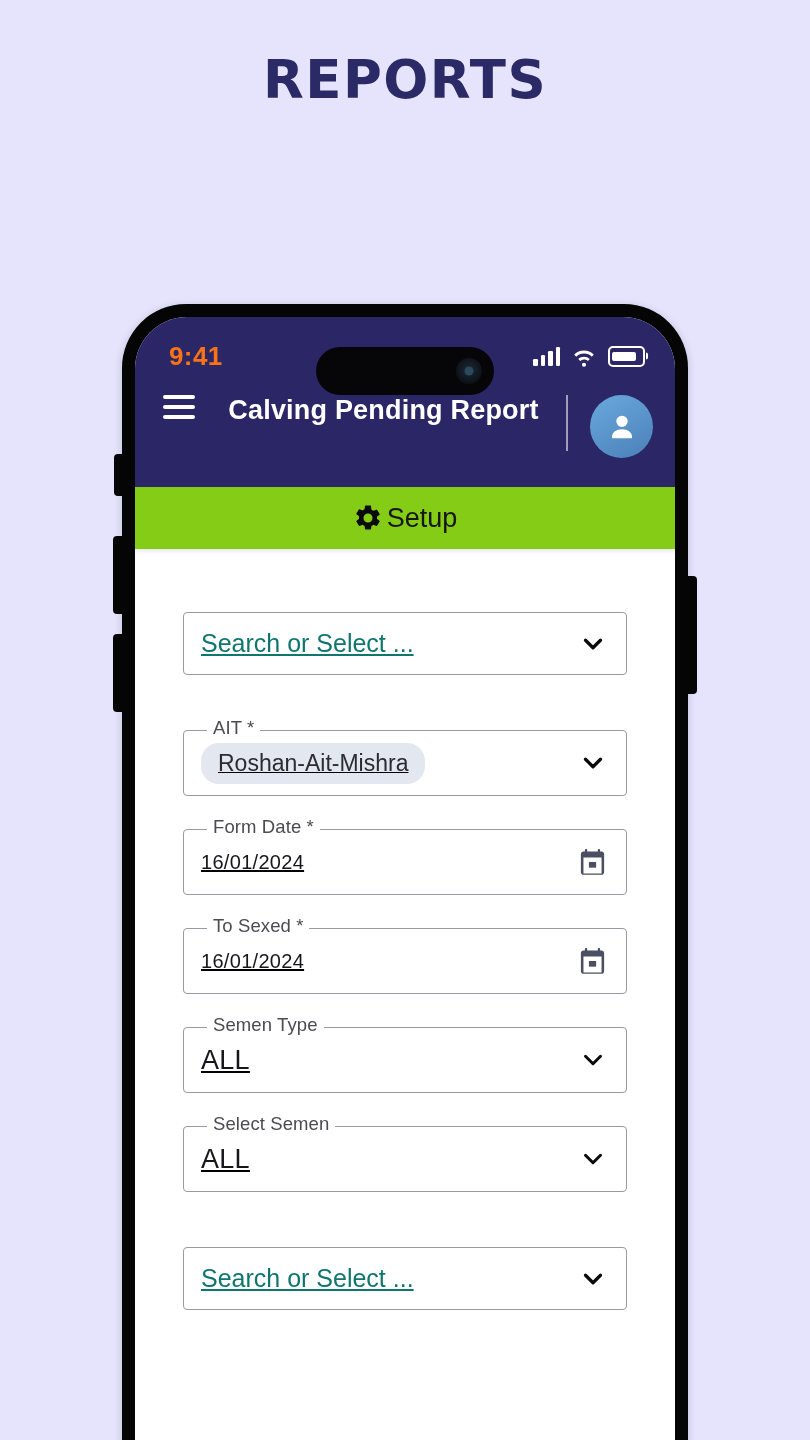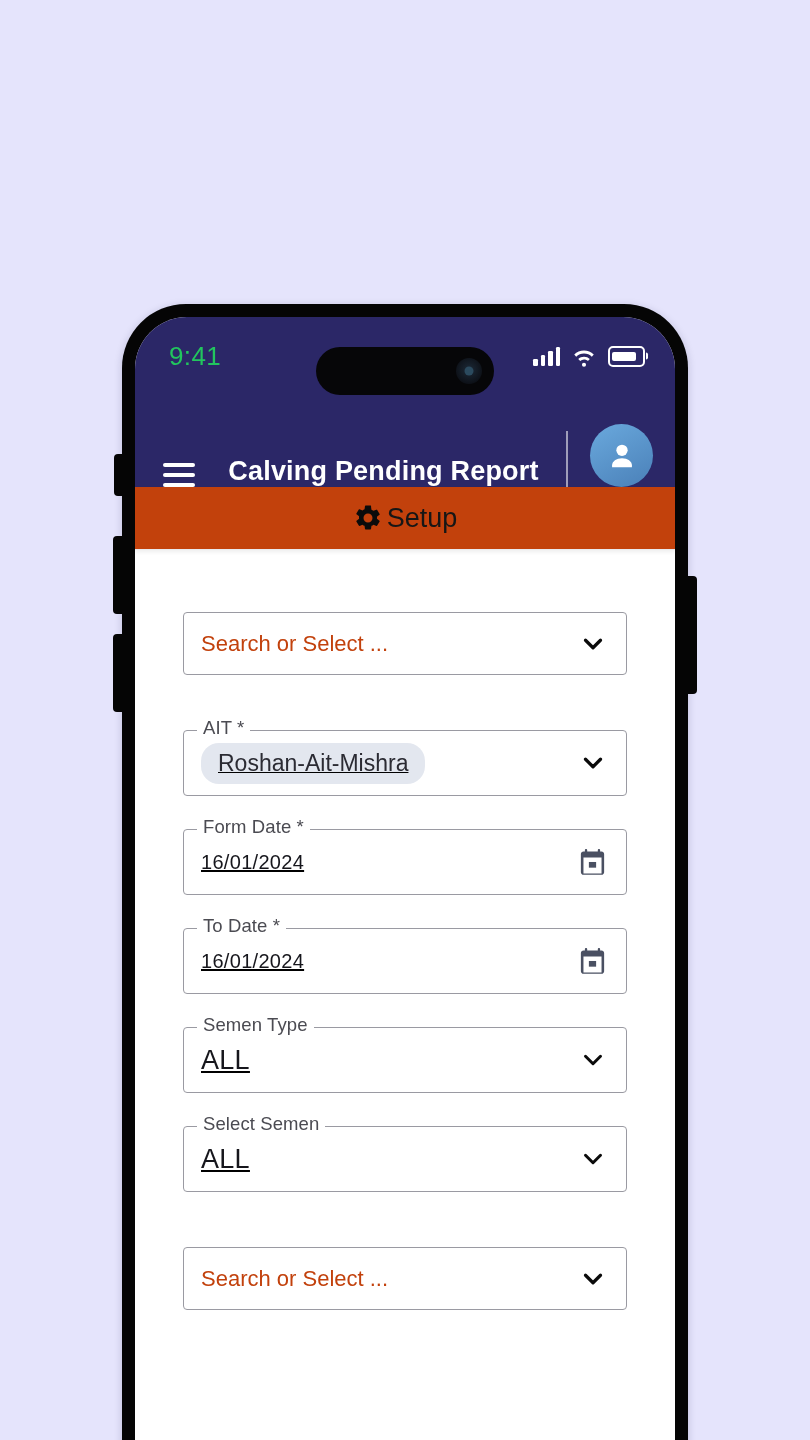--- a/index.html
+++ b/index.html
@@ -81,23 +81,23 @@
     height: 78px;
     background: #2b2767;
     display: flex;
     align-items: center;
     justify-content: space-between;
     padding: 0 30px 0 34px;
     box-sizing: border-box;
     position: relative;
   }
   .clock {
-    color: #22c55e;
+    color: #f97316;
     font-size: 26px;
-    font-weight: 400;
+    font-weight: 700;
     letter-spacing: .4px;
     z-index: 3;
   }
   .island {
     position: absolute;
     left: 50%;
     transform: translateX(-50%);
     top: 30px;
     width: 178px;
     height: 48px;
@@ -154,21 +154,21 @@
     width:24px; height:9px;
     background:#fff;
     border-radius:2px;
   }
 
   
   .appbar {
     height: 92px;
     background: #2b2767;
     display: flex;
-    align-items: flex-end;
+    align-items: flex-start;
     padding: 0 22px 0 28px;
     box-sizing: border-box;
   }
   .hamburger { width: 32px; display:flex; flex-direction:column; gap:6px; cursor:pointer; }
   .hamburger span { display:block; height:4px; background:#fff; border-radius:2px; }
   .appbar-title {
     flex: 1;
     color: #ffffff;
     font-size: 27px;
     font-weight: 700;
@@ -187,21 +187,21 @@
     border-radius: 50%;
     background: linear-gradient(150deg, #6aa9dd 0%, #4a80b8 100%);
     display:flex; align-items:center; justify-content:center;
     flex: 0 0 auto;
   }
   .avatar svg { width: 34px; height: 34px; }
 
   
   .tabbar {
     height: 62px;
-    background: #c2410c;
+    background: #84cc16;
     display:flex; align-items:center; justify-content:center;
     gap: 4px;
     border-bottom: 1px solid #e9e9ef;
     box-shadow: 0 2px 4px rgba(0,0,0,.07);
     position: relative;
     z-index: 2;
   }
   .tabbar .gear { width: 30px; height: 30px; display:block; }
   .tab-label {
     font-size: 27px;
@@ -225,33 +225,34 @@
     display: flex;
     align-items: center;
     padding: 0 18px 0 17px;
     box-sizing: border-box;
     background: #fff;
   }
   .fieldbox.tall { height: 66px; text-decoration: underline; }
   .field-label {
     position: absolute;
     top: -11px;
-    left: 14px;
+    left: 24px;
     background: #fff;
     padding: 0 6px;
     font-size: 18.5px;
     color: #4b4b52;
     letter-spacing: .1px;
     z-index: 2;
     line-height: 1;
   }
   .placeholder {
     flex: 1;
-    font-size: 22px;
-    color: #c2410c;
+    font-size: 25px;
+    color: #0f766e;
+    text-decoration: underline;
   }
   .value {
     flex: 1;
     font-size: 20px;
     color: #16161c;
     letter-spacing: .3px;
   }
   .value.small { font-size: 27px; }
   .chip {
     background: #e3e7ef;
@@ -261,20 +262,21 @@
     color: #2b2b33;
     line-height: 1;
   }
   .chev { width: 30px; height: 30px; flex: 0 0 auto; }
   .cal  { width: 31px; height: 31px; flex: 0 0 auto; }
 </style>
 </head>
 <body>
 
 <div class="promo">
+  <div class="promo-title">REPORTS</div>
 </div>
 
 <div class="phone">
 
   <div class="btn-side btn-silent"></div>
   <div class="btn-side btn-volup"></div>
   <div class="btn-side btn-voldn"></div>
   <div class="btn-side btn-power"></div>
 
   <div class="screen">
@@ -353,21 +355,21 @@
         <div class="fieldbox tall">
           <span class="value">16/01/2024</span>
           <svg class="cal" viewBox="0 0 24 24">
             <path fill="#4a5062" d="M7 1.6c.5 0 .9.4.9.9v1h8.2v-1c0-.5.4-.9.9-.9s.9.4.9.9v1H19c1.1 0 2 .9 2 2v14c0 1.1-.9 2-2 2H5c-1.1 0-2-.9-2-2v-14c0-1.1.9-2 2-2h1.1v-1c0-.5.4-.9.9-.9zM19 8.2H5v12.3h14V8.2z"></path>
             <rect x="9.2" y="11.6" width="5.6" height="4.4" fill="#4a5062"></rect>
           </svg>
         </div>
       </div>
 
       <div class="field">
-        <span class="field-label">To Date *</span>
+        <span class="field-label">To Sexed *</span>
         <div class="fieldbox tall">
           <span class="value">16/01/2024</span>
           <svg class="cal" viewBox="0 0 24 24">
             <path fill="#4a5062" d="M7 1.6c.5 0 .9.4.9.9v1h8.2v-1c0-.5.4-.9.9-.9s.9.4.9.9v1H19c1.1 0 2 .9 2 2v14c0 1.1-.9 2-2 2H5c-1.1 0-2-.9-2-2v-14c0-1.1.9-2 2-2h1.1v-1c0-.5.4-.9.9-.9zM19 8.2H5v12.3h14V8.2z"></path>
             <rect x="9.2" y="11.6" width="5.6" height="4.4" fill="#4a5062"></rect>
           </svg>
         </div>
       </div>
 
       <div class="field">

